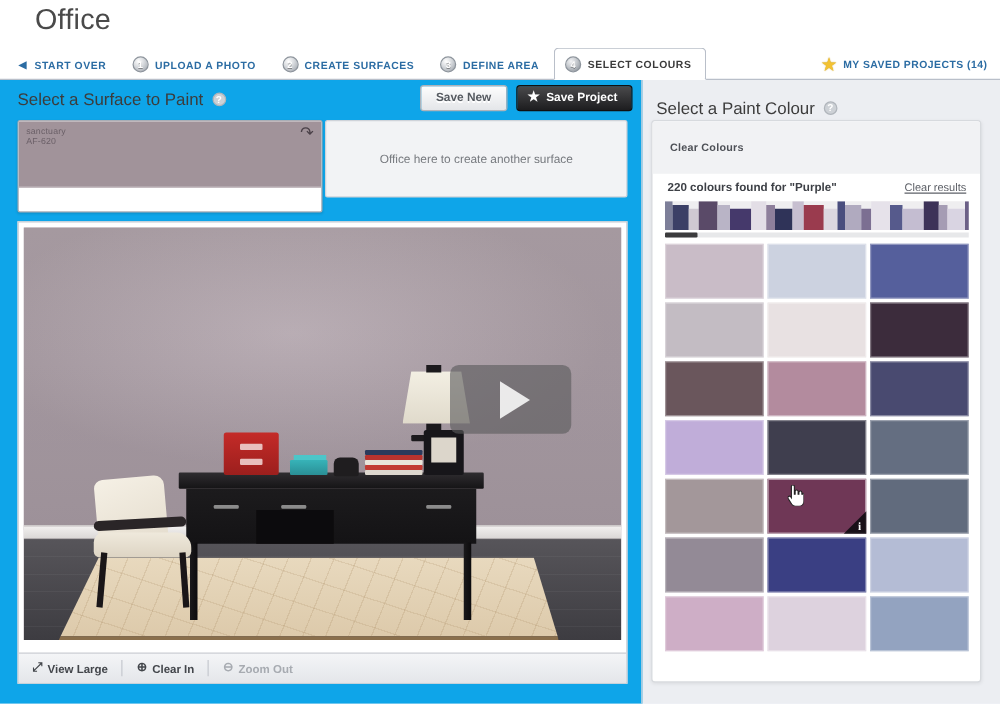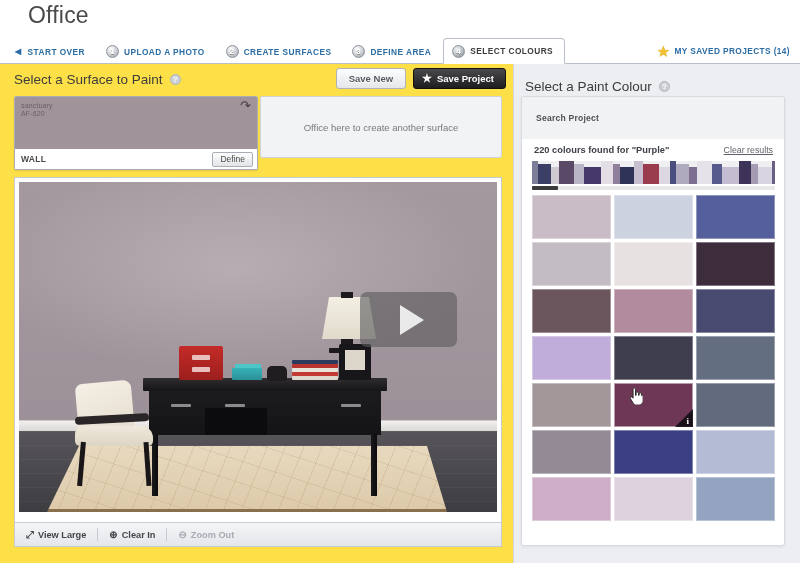--- a/index.html
+++ b/index.html
@@ -123,21 +123,21 @@
     left: 0; top: 64px;
     width: 800px; height: 499px;
     background: #eceef2;
   }
 
   
   .left-pane {
     position: absolute;
     left: 0; top: 0;
     width: 514px; height: 499px;
-    background: #fde047;
+    background: #0ea5e9;
     border-right: 1px solid #d2d6dd;
   }
   .pane-head {
     position: absolute;
     left: 0; top: 0;
     width: 514px; height: 30px;
     display: flex;
     align-items: center;
   }
   .pane-title {
@@ -749,24 +749,20 @@
         </div>
       </div>
 
       <div class="surfaces">
 
         <div class="surface-card">
           <div class="surface-swatch" style="background: rgb(161, 147, 154);">
             <span class="swatch-name">sanctuary</span>
             <span class="swatch-code">AF-620</span>
             <span class="undo-icon">↶</span>
-          </div>
-          <div class="surface-foot">
-            <span class="surface-label">WALL</span>
-            <span class="btn-define">Define</span>
           </div>
         </div>
 
         <div class="create-surface">Office here to create another surface</div>
       </div>
 
       <div class="viewer">
         <div class="photo">
           <div class="wall"></div>
           <div class="wall-shade"></div>
@@ -832,21 +828,21 @@
 
     <div class="right-pane">
       <div class="right-head">
         <span>Select a Paint Colour</span>
         <span class="help-dot">?</span>
       </div>
 
       <div class="colour-card">
 
         <div class="search-row">
-          <span class="search-label">Search Project</span>
+          <span class="search-label">Clear Colours</span>
         </div>
 
         <div class="results-row">
           <span class="results-count">220 colours found for "Purple"</span>
           <span class="clear-results">Clear results</span>
         </div>
 
         <div class="navstrip">
             <i style="left: 0px; width: 6px; background: rgb(125, 127, 153); top: 0px; height: 23px;"></i>
             <i style="left: 6px; width: 13px; background: rgb(59, 63, 102); top: 3px; height: 20px;"></i>

